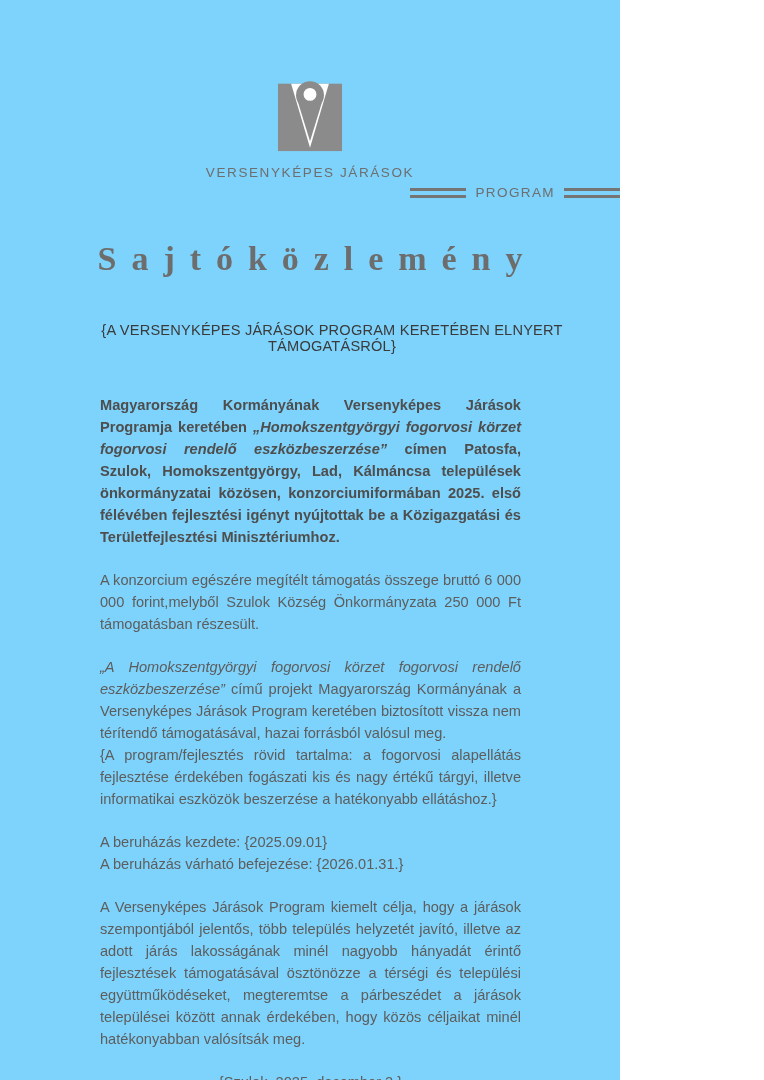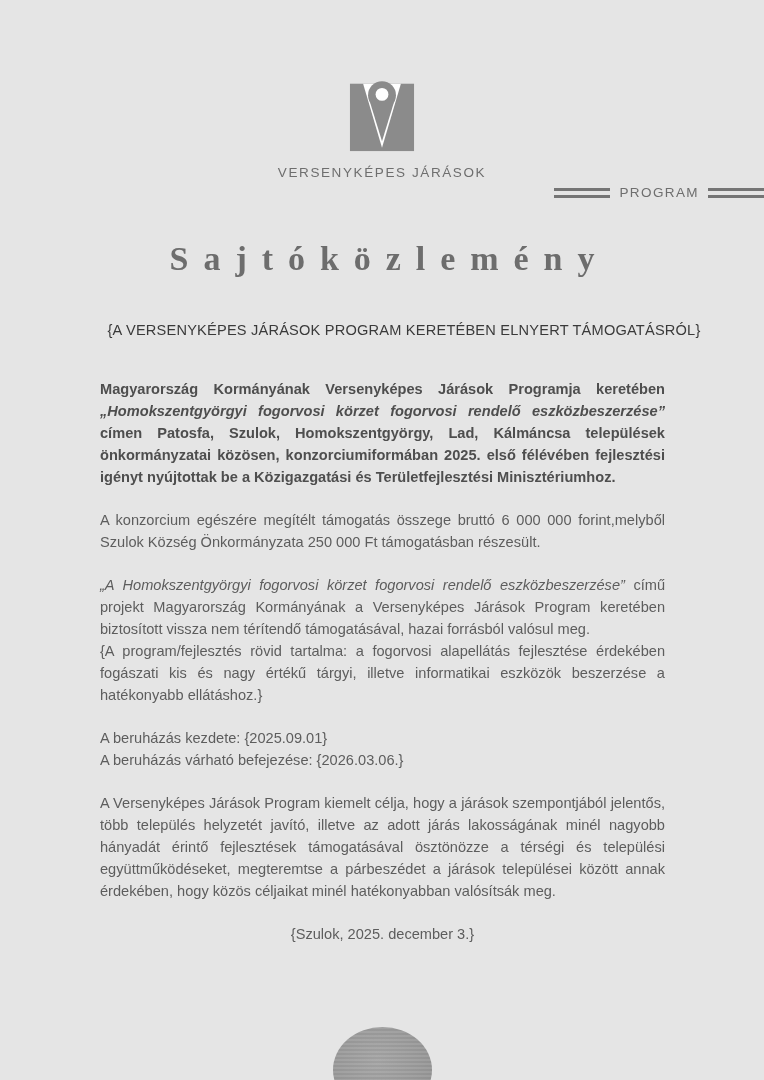--- a/index.html
+++ b/index.html
@@ -4,22 +4,22 @@
 <style>
   html, body { margin:0; padding:0; }
   body {
     width:764px; height:1080px;
     background:#ffffff;
     font-family:"Liberation Sans", sans-serif;
     overflow:hidden;
   }
   .page {
     position:relative;
-    width:764px; height:1080px;
-    background:#e5e5e5;
+    width:620px; height:1080px;
+    background:#7dd3fc;
     box-sizing:border-box;
   }
 
   
   .logo-block { padding-top:64px; text-align:center; }
   .pin-svg { width:84px; height:92px; display:block; margin:0 auto; }
   .logo-line1 {
     margin-top:9px;
     font-size:13.5px; letter-spacing:1.6px;
     color:#6e6e6e;
@@ -112,21 +112,21 @@
 
   <div class="content">
     <p class="bold"><span>Magyarország Kormányának Versenyképes Járások Programja keretében </span><em>„Homokszentgyörgyi fogorvosi körzet fogorvosi rendelő eszközbeszerzése”</em><span> címen Patosfa, Szulok, Homokszentgyörgy, Lad, Kálmáncsa települések önkormányzatai közösen, konzorciumiformában 2025. első félévében fejlesztési igényt nyújtottak be a Közigazgatási és Területfejlesztési Minisztériumhoz.</span></p>
 
     <p>A konzorcium egészére megítélt támogatás összege bruttó 6 000 000 forint,melyből Szulok Község Önkormányzata 250 000 Ft támogatásban részesült.</p>
 
     <p class="attached"><em>„A Homokszentgyörgyi fogorvosi körzet fogorvosi rendelő eszközbeszerzése”</em><span> című projekt Magyarország Kormányának a Versenyképes Járások Program keretében biztosított vissza nem térítendő támogatásával, hazai forrásból valósul meg.</span></p>
     <p>{A program/fejlesztés rövid tartalma: a fogorvosi alapellátás fejlesztése érdekében fogászati kis és nagy értékű tárgyi, illetve informatikai eszközök beszerzése a hatékonyabb ellátáshoz.}</p>
 
     <p class="line">A beruházás kezdete: {2025.09.01}</p>
-    <p class="line-last">A beruházás várható befejezése: {2026.03.06.}</p>
+    <p class="line-last">A beruházás várható befejezése: {2026.01.31.}</p>
 
     <p>A Versenyképes Járások Program kiemelt célja, hogy a járások szempontjából jelentős, több település helyzetét javító, illetve az adott járás lakosságának minél nagyobb hányadát érintő fejlesztések támogatásával ösztönözze a térségi és települési együttműködéseket, megteremtse a párbeszédet a járások települései között annak érdekében, hogy közös céljaikat minél hatékonyabban valósítsák meg.</p>
 
     <p class="dateline">{Szulok, 2025. december 3.}</p>
   </div>
 
   <div class="stamp"></div>
 
 </div>
 

